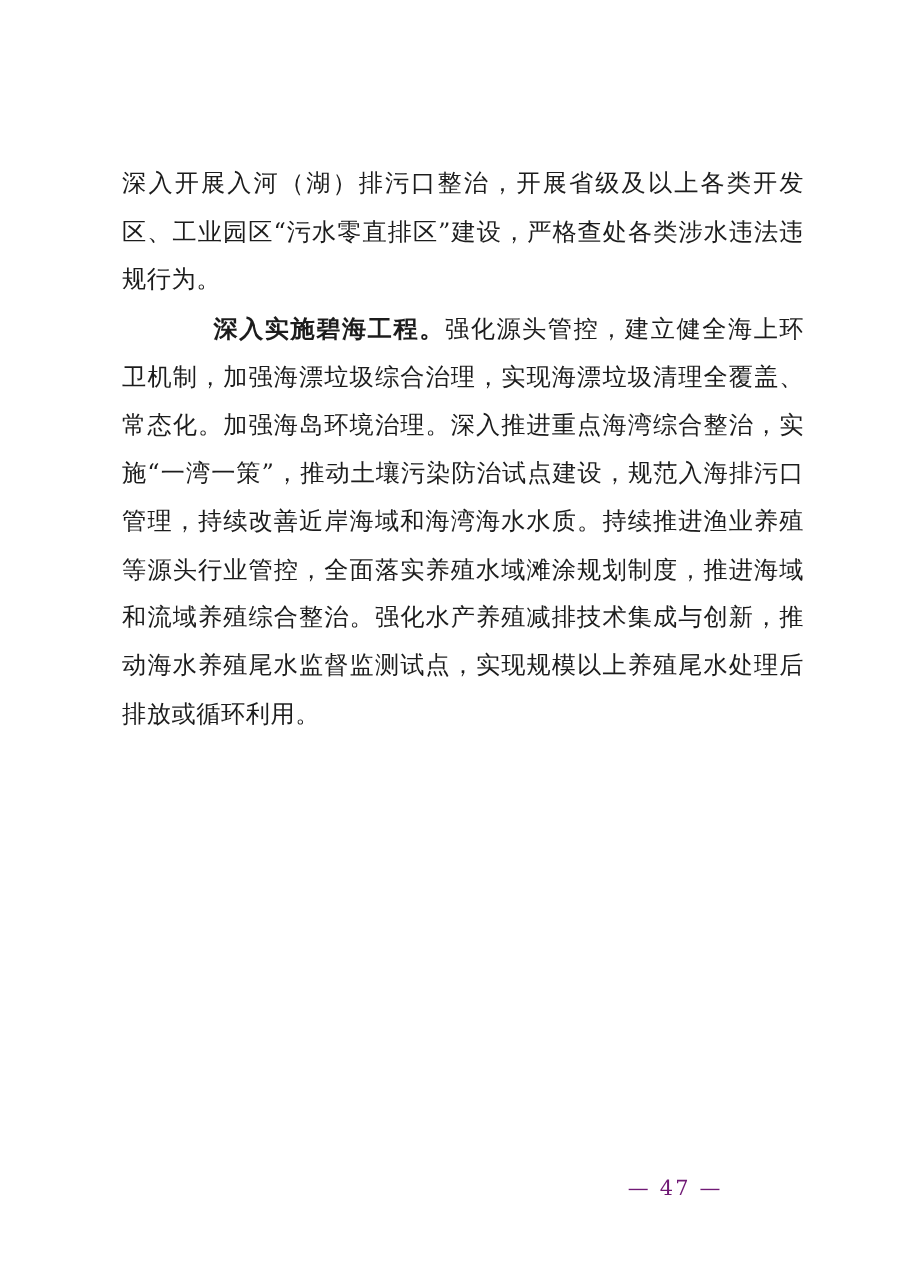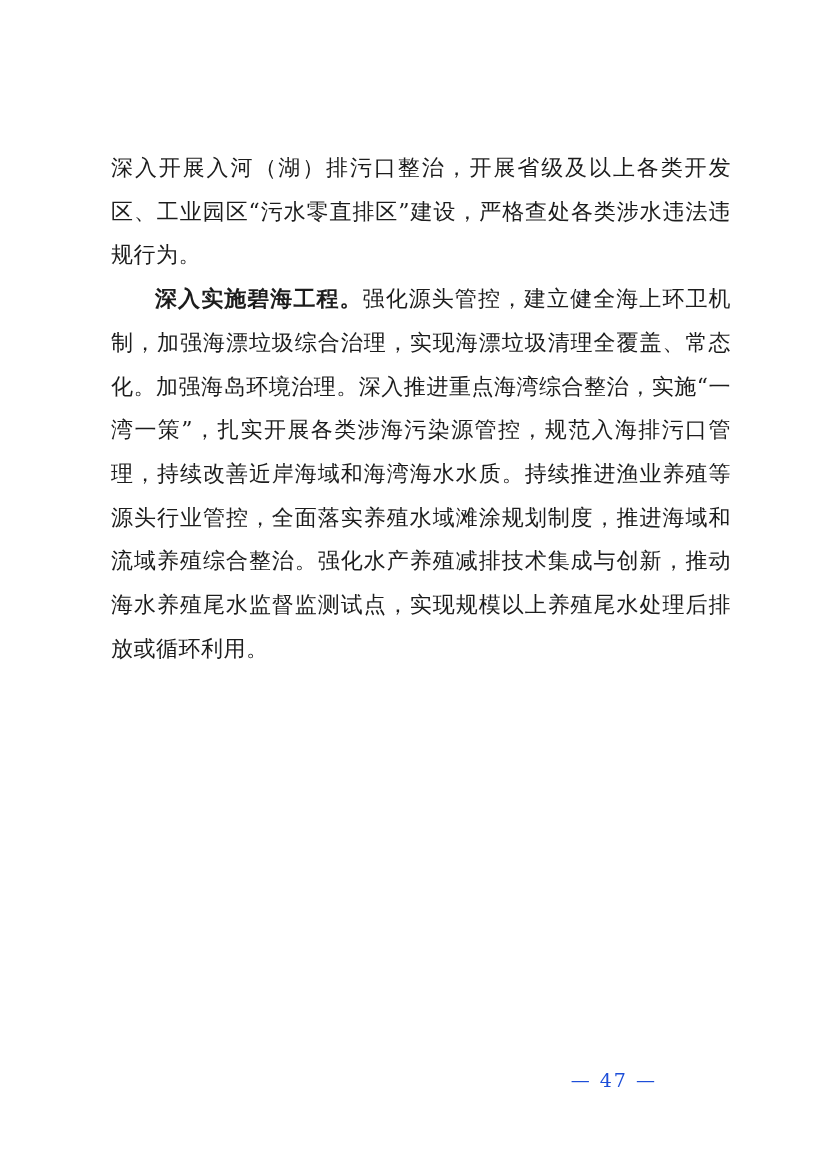--- a/index.html
+++ b/index.html
@@ -30,39 +30,40 @@
   .para {
     margin: 0;
     padding: 0;
   }
   .para.indent {
     text-indent: 2em;
   }
   .lead {
     font-weight: 700;
     font-family: Liberation Serif, serif;
+    margin-left: 39px;
   }
   .footer {
     position: absolute;
     top: 1068px;
     right: 111px;
     font-size: 19px;
     line-height: 24px;
     letter-spacing: 2px;
-    color: #1d4ed8;
+    color: #701a75;
     font-family: "DejaVu Serif", "Liberation Serif", serif;
   }
 </style>
 </head>
 <body>
 
 <div class="page">
   <div class="content">
 
     <p class="para"><span>深入开展入河（湖）排污口整治，开展省级及以上各类开发区、工业园区“污水零直排区”建设，严格查处各类涉水违法违规行为。</span></p>
 
-    <p class="para indent"><span class="lead">深入实施碧海工程。</span><span>强化源头管控，建立健全海上环卫机制，加强海漂垃圾综合治理，实现海漂垃圾清理全覆盖、常态化。加强海岛环境治理。深入推进重点海湾综合整治，实施“一湾一策”，扎实开展各类涉海污染源管控，规范入海排污口管理，持续改善近岸海域和海湾海水水质。持续推进渔业养殖等源头行业管控，全面落实养殖水域滩涂规划制度，推进海域和流域养殖综合整治。强化水产养殖减排技术集成与创新，推动海水养殖尾水监督监测试点，实现规模以上养殖尾水处理后排放或循环利用。</span></p>
+    <p class="para indent"><span class="lead">深入实施碧海工程。</span><span>强化源头管控，建立健全海上环卫机制，加强海漂垃圾综合治理，实现海漂垃圾清理全覆盖、常态化。加强海岛环境治理。深入推进重点海湾综合整治，实施“一湾一策”，推动土壤污染防治试点建设，规范入海排污口管理，持续改善近岸海域和海湾海水水质。持续推进渔业养殖等源头行业管控，全面落实养殖水域滩涂规划制度，推进海域和流域养殖综合整治。强化水产养殖减排技术集成与创新，推动海水养殖尾水监督监测试点，实现规模以上养殖尾水处理后排放或循环利用。</span></p>
 
 
   </div>
 
   <div class="footer">— 47 —</div>
 </div>
 
 </body></html>

